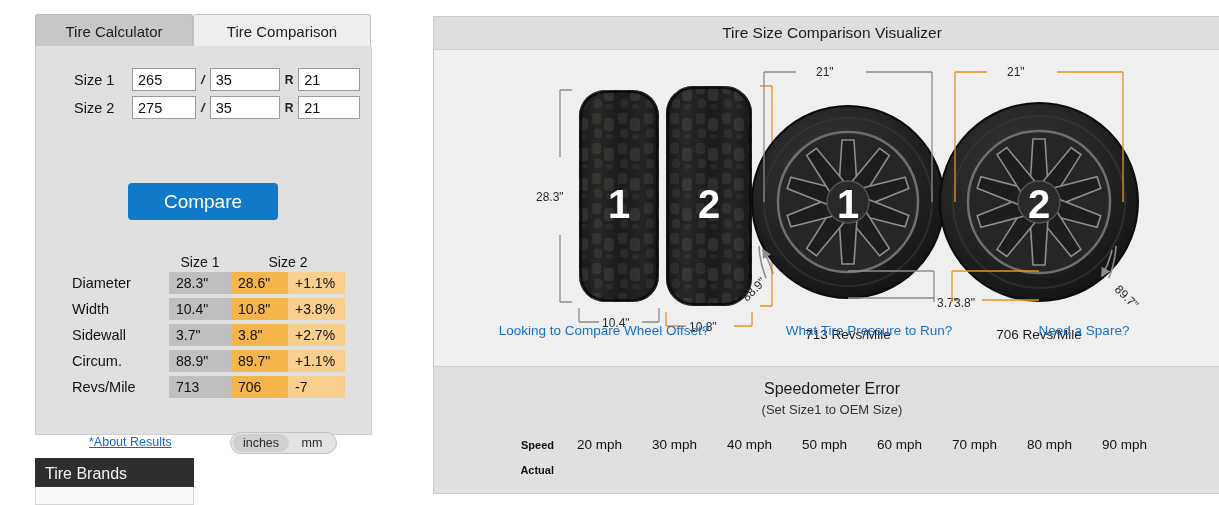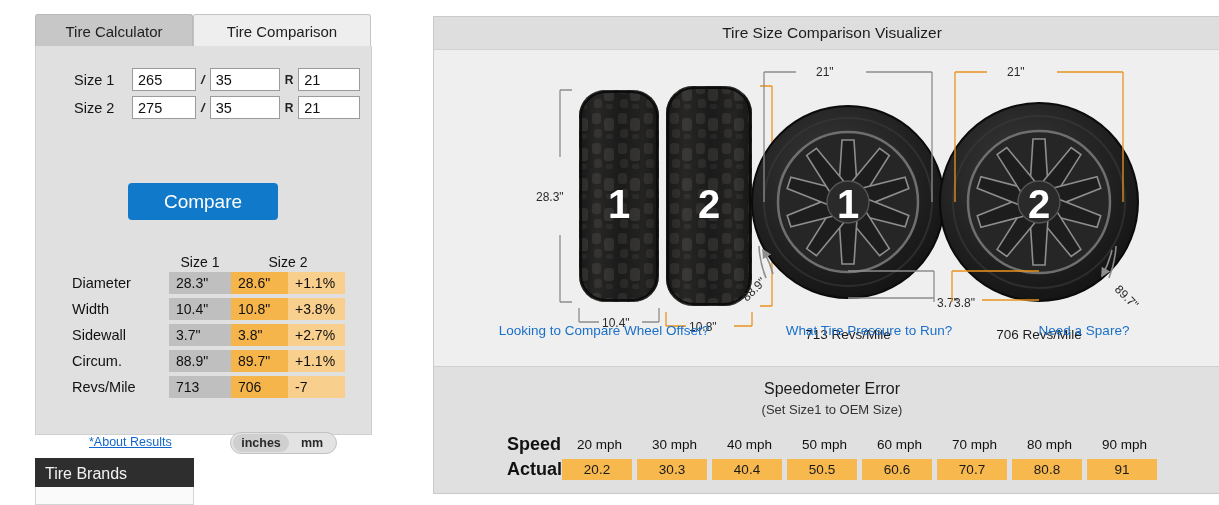--- a/index.html
+++ b/index.html
@@ -63,21 +63,21 @@
 
   .about-link {
     position: absolute; left: 53px; top: 389px; font-size: 12.5px;
     color: #1166cc; text-decoration: underline; cursor: pointer;
   }
   .unit-toggle {
     position: absolute; left: 194px; top: 386px; width: 107px; height: 22px;
     background: #e3e3e3; border: 1px solid #c2c2c2; border-radius: 11px;
     display: flex; align-items: center; cursor: pointer;
   }
-  .unit-opt { font-size: 12.5px; color: #2a2a2a; text-align: center; font-weight: bold; }
+  .unit-opt { font-size: 12.5px; color: #2a2a2a; text-align: center; }
   .unit-opt.sel {
     width: 56px; height: 18px; line-height: 18px; margin-left: 2px;
     background: #cfcfcf; border-radius: 9px;
   }
   .unit-opt.unsel { width: 46px; }
 
   
   .bbox { position: absolute; top: 458px; }
   .bbox .bhead {
     background: #2e2e2e; color: #f2f2f2; font-size: 16px;
@@ -110,21 +110,21 @@
   .vlink.l3 { width: 200px; }
 
   .speedo {
     position: absolute; left: 0; top: 349px; width: 796px; height: 127px;
     background: #e0e0e0; border-top: 1px solid #d0d0d0;
   }
   .sp-title { text-align: center; font-size: 16px; color: #1a1a1a; margin-top: 13px; }
   .sp-sub { text-align: center; font-size: 13px; color: #333; margin-top: 4px; }
   .sp-grid { margin-top: 17px; padding-left: 73px; }
   .sp-row { display: flex; align-items: center; height: 21px; }
-  .sp-rowlabel { width: 55px; font-size: 18px; font-weight: bold; color: #111; text-align: right; padding-right: 8px; }
+  .sp-rowlabel { width: 55px; font-size: 11px; font-weight: bold; color: #111; text-align: right; padding-right: 8px; }
   .sp-h { width: 75px; text-align: center; font-size: 13.5px; color: #111; }
   .sp-c { width: 70px; height: 21px; margin-right: 5px; background: #f7b84e;
           display: flex; align-items: center; justify-content: center;
           font-size: 13.5px; color: #1a1a1a; }
 
   
   .dimtext { font-family: "Liberation Sans", sans-serif; font-size: 12px; fill: #2a2a2a; }
   .dimtext-o { font-family: "Liberation Sans", sans-serif; font-size: 12px; fill: #2a2a2a; }
   .revtext { font-family: "Liberation Sans", sans-serif; font-size: 13.5px; fill: #1d1d1d; }
   .numlabel { font-family: "Liberation Sans", sans-serif; font-weight: bold; fill: #ffffff; }
@@ -436,27 +436,17 @@
               <div class="sp-h">40 mph</div>
               <div class="sp-h">50 mph</div>
               <div class="sp-h">60 mph</div>
               <div class="sp-h">70 mph</div>
               <div class="sp-h">80 mph</div>
               <div class="sp-h">90 mph</div>
             </div>
         </div>
         <div class="sp-row" style="margin-top:4px">
           <div class="sp-rowlabel">Actual</div>
-          <div id="sp-actual" style="display:flex">
-              <div class="sp-c" style="background: rgb(247, 184, 78);">20.2</div>
-              <div class="sp-c" style="background: rgb(247, 184, 78);">30.3</div>
-              <div class="sp-c" style="background: rgb(247, 184, 78);">40.4</div>
-              <div class="sp-c" style="background: rgb(247, 184, 78);">50.5</div>
-              <div class="sp-c" style="background: rgb(247, 184, 78);">60.6</div>
-              <div class="sp-c" style="background: rgb(247, 184, 78);">70.7</div>
-              <div class="sp-c" style="background: rgb(247, 184, 78);">80.8</div>
-              <div class="sp-c" style="background: rgb(247, 184, 78);">91</div>
-            </div>
         </div>
       </div>
     </div>
   </div>
 </div>
 
 </body></html>

